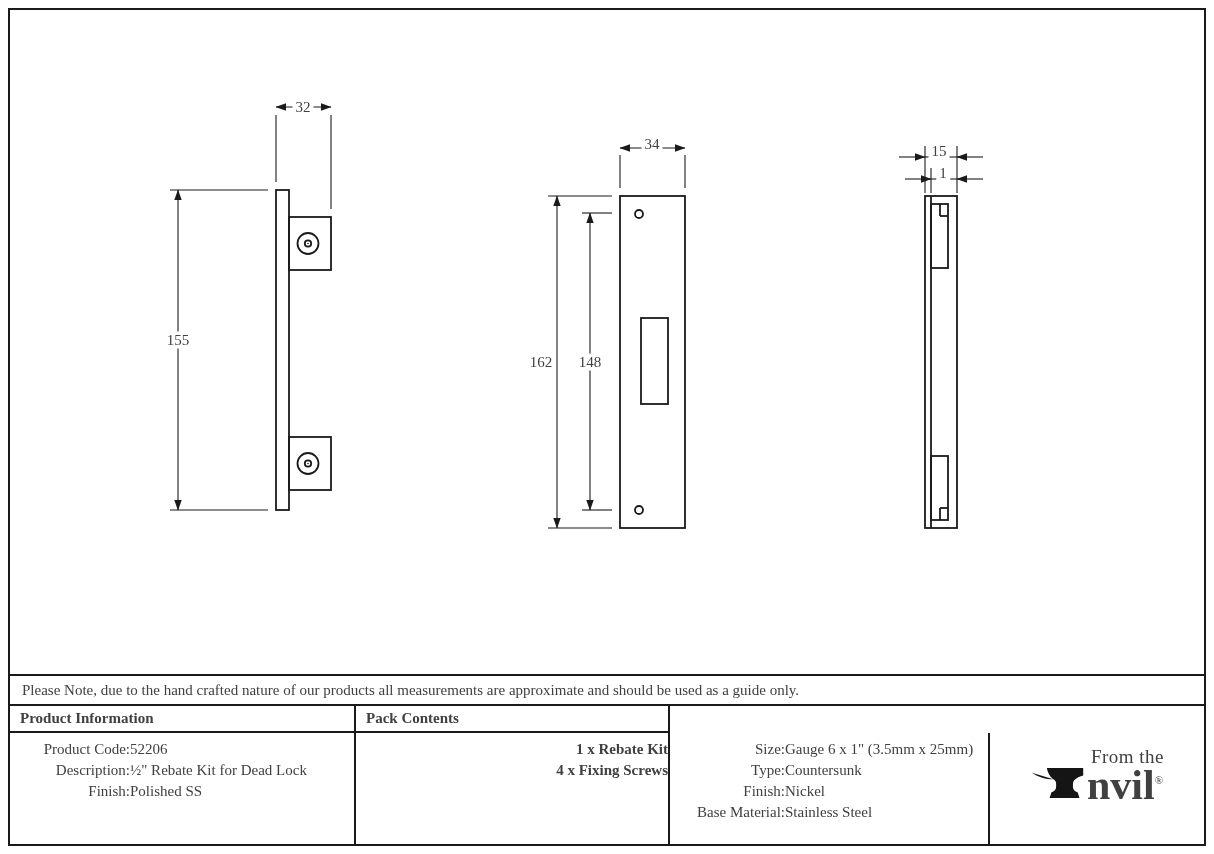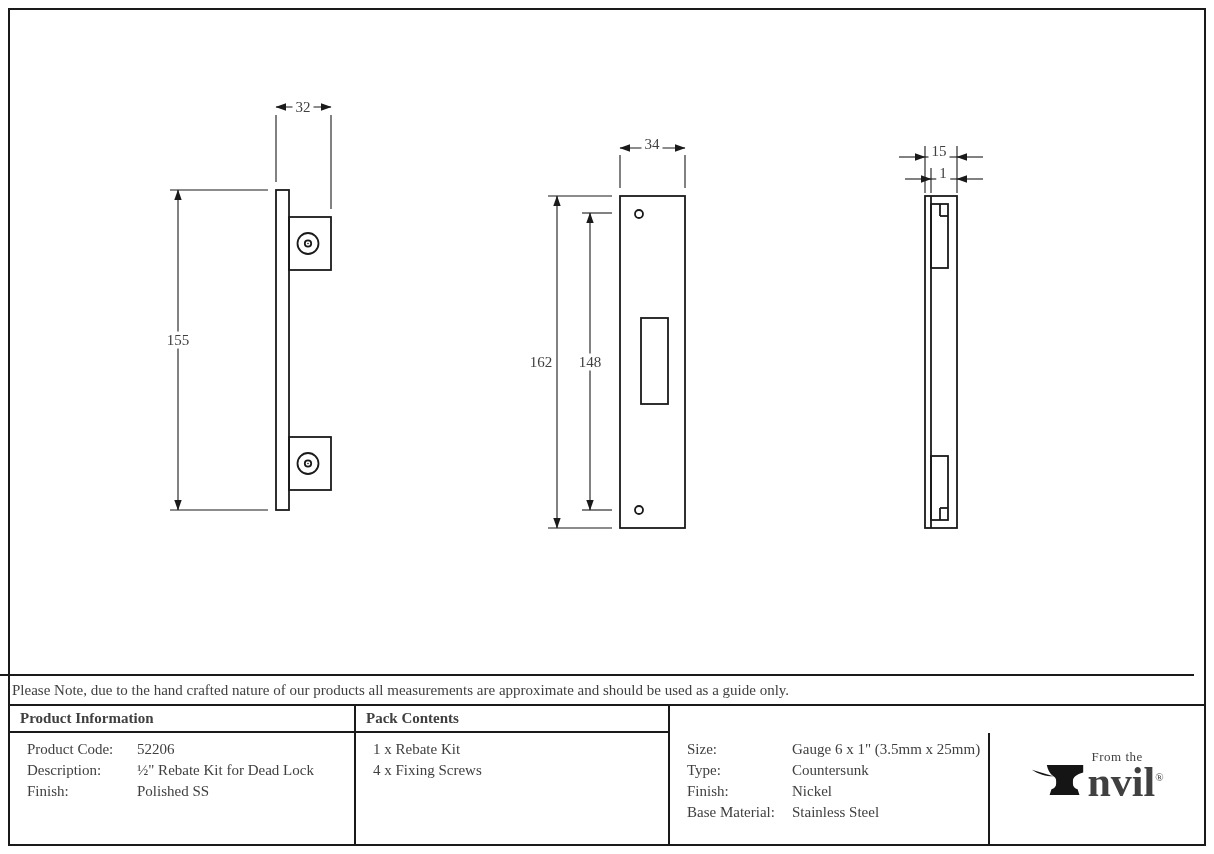--- a/index.html
+++ b/index.html
@@ -20,21 +20,21 @@
   .draw { position: absolute; left: 0; top: 0; z-index: 1; }
   .dim {
     position: absolute; z-index: 2;
     transform: translate(-50%, -50%);
     background: #ffffff;
     padding: 0 3px;
     font-size: 15px;
     white-space: nowrap;
   }
   .note-row {
-    position: absolute; left: 0; top: 674px;
+    position: absolute; left: 10px; top: 674px;
     width: 1194px; height: 30px;
     border-top: 2px solid #1a1a1a;
     display: flex; align-items: center;
     padding-left: 12px;
     font-size: 15px;
     z-index: 2;
   }
   .spec-table {
     position: absolute; left: 10px; top: 704px;
     width: 1194px; height: 140px;
@@ -44,34 +44,34 @@
     grid-template-rows: 27px 1fr;
     z-index: 2;
     font-size: 15px;
   }
   .cell { border-right: 2px solid #1a1a1a; }
   .cell.h {
     font-weight: 700;
     padding: 4px 0 0 10px;
     border-bottom: 2px solid #1a1a1a;
   }
-  .cell.b { padding: 6px 0 0 17px; }
+  .cell.b { padding: 6px 0 0 10px; text-align: right; }
   .kv { display: flex; line-height: 21px; }
   .kv .lbl { flex: 0 0 110px; }
   .fs .kv .lbl { flex: 0 0 105px; }
-  .pc-item { line-height: 21px; }
+  .pc-item { line-height: 21px; font-weight: bold; }
   .logo-cell {
     grid-column: 4; grid-row: 1 / 3;
     border-right: none;
     display: flex; align-items: center; justify-content: center;
   }
   .logo { display: flex; align-items: flex-end; }
   .anvil-icon { display: block; margin-bottom: 2px; }
   .logo-text { margin-left: 1px; }
-  .logo-top { font-size: 13px; letter-spacing: 0.5px; padding-left: 4px; }
+  .logo-top { font-size: 19px; letter-spacing: 0.5px; padding-left: 4px; }
   .logo-main {
     font-size: 42px; font-weight: 700; line-height: 0.85;
     font-family: "Liberation Serif", "DejaVu Serif", serif;
   }
   .reg { font-size: 11px; vertical-align: super; font-weight: 400; }
 </style>
 </head>
 <body>
 
 <div class="page">

